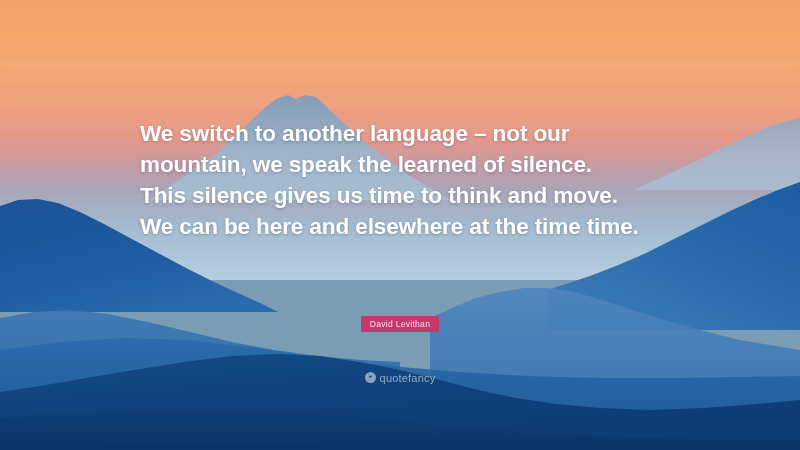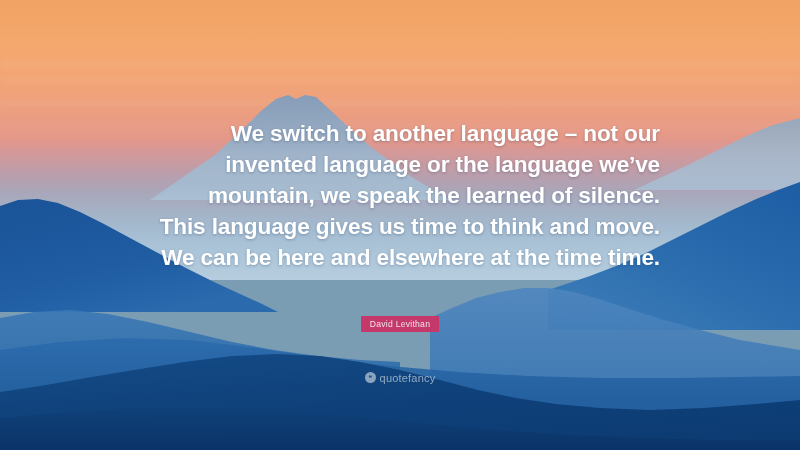--- a/index.html
+++ b/index.html
@@ -59,21 +59,21 @@
     width: 800px; height: 450px;
   }
   .layer svg { display: block; width: 800px; height: 450px; }
 
   
   .quote {
     position: absolute;
     left: 0;
     top: 118px;
     width: 800px;
-    text-align: right;
+    text-align: left;
     color: #ffffff;
     font-size: 22.6px;
     font-weight: 700;
     line-height: 31px;
     letter-spacing: -0.15px;
     text-shadow: 0 1px 3px rgba(20,50,85,0.30);
     padding: 0 140px;
     box-sizing: border-box;
   }
   .quote .ln { display: block; white-space: nowrap; }
@@ -232,23 +232,22 @@
       <path d="M0,392 L40,386 L86,378 L134,370 L184,362 L232,356 L278,354
                L320,356 L360,362 L400,370 L440,380 L478,390 L516,398 L556,404
                L600,408 L650,410 L704,408 L756,404 L800,400 L800,450 L0,450 Z" fill="url(#gFore)"></path>
       <path d="M0,418 L70,412 L146,408 L224,408 L304,412 L386,420 L468,428
                L552,434 L640,438 L720,440 L800,440 L800,450 L0,450 Z" fill="url(#gFore2)" opacity="0.85"></path>
     </svg>
   </div>
 
   <div class="quote">
     <span class="ln">We switch to another language – not our</span>
-    <span class="ln">invented language or the language we’ve</span>
     <span class="ln">mountain, we speak the learned of silence.</span>
-    <span class="ln">This language gives us time to think and move.</span>
+    <span class="ln">This silence gives us time to think and move.</span>
     <span class="ln">We can be here and elsewhere at the time time.</span>
   </div>
 
   <div class="author-wrap">
     <span class="author-badge">David Levithan</span>
   </div>
 
   <div class="watermark">
     <span class="wm-inner">
       <span class="wm-mark">❝</span>

